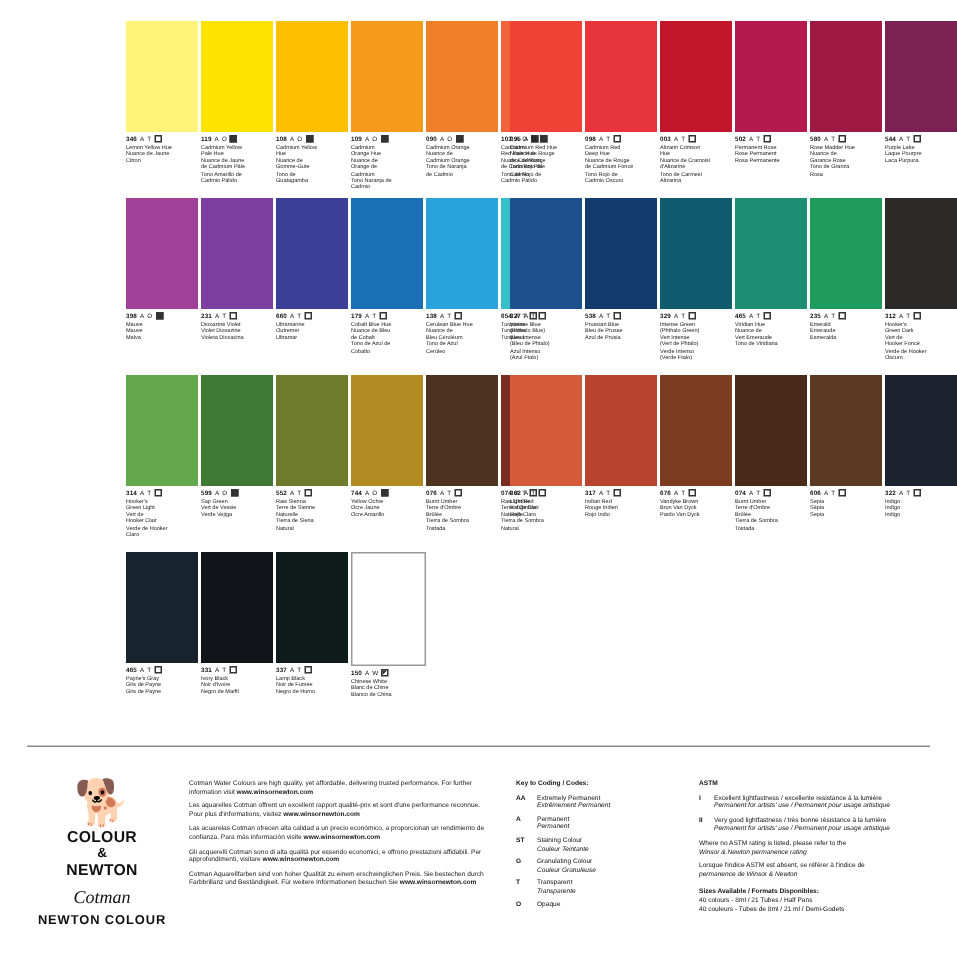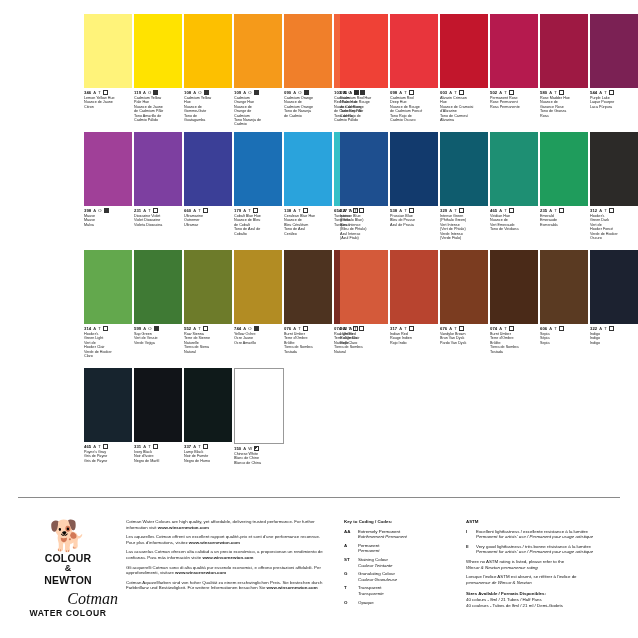--- a/index.html
+++ b/index.html
@@ -21,21 +21,21 @@
 
   
   .rule{position:absolute;left:18px;right:18px;height:1px;background:#8a8a8a;}
 
   
   .bottom{position:absolute;left:0;top:505px;width:638px;height:133px;}
   .logo{position:absolute;left:18px;top:16px;width:100px;text-align:center;}
   .logo .lion{font-size:30px;line-height:30px;color:#111;}
   .logo .wn{font-size:10.5px;font-weight:bold;letter-spacing:0.2px;line-height:11px;margin-top:2px;}
   .logo .amp{font-size:9px;font-weight:bold;line-height:9px;}
-  .logo .cot{font-family:"Liberation Serif",serif;font-style:italic;font-size:16px;line-height:17px;margin-top:4px;text-align:right;}
+  .logo .cot{font-family:"Liberation Serif",serif;font-style:italic;font-size:12px;line-height:17px;margin-top:4px;}
   .logo .wc{font-size:8.6px;font-weight:bold;letter-spacing:0.6px;margin-top:1px;}
 
   .col-txt{position:absolute;font-size:4.4px;line-height:5.6px;color:#1a1a1a;}
   .col-txt p{margin:0 0 4px 0;}
   .col-txt b{font-weight:bold;}
 
   .keycol{position:absolute;left:344px;top:14px;width:110px;font-size:4.4px;line-height:5.6px;}
   .keycol .kt{font-weight:bold;margin-bottom:4px;}
   .krow{display:flex;margin-bottom:3px;}
   .krow .k{width:14px;font-weight:bold;}
@@ -754,21 +754,21 @@
   <div class="rule" style="top:497px"></div>
 
   <div class="bottom">
 
     <div class="logo">
       <div class="lion">🐕</div>
       <div class="wn">COLOUR</div>
       <div class="amp">&amp;</div>
       <div class="wn">NEWTON</div>
       <div class="cot">Cotman</div>
-      <div class="wc">WATER COLOUR</div>
+      <div class="wc">NEWTON COLOUR</div>
     </div>
 
     <div class="col-txt" style="left:126px;top:14px;width:200px;" id="desc-col">
         <p><span>Cotman Water Colours are high quality, yet affordable, delivering trusted performance. For further information visit </span><b>www.winsornewton.com</b></p>
         <p><span>Les aquarelles Cotman offrent un excellent rapport qualité-prix et sont d'une performance reconnue. Pour plus d'informations, visitez </span><b>www.winsornewton.com</b></p>
         <p><span>Las acuarelas Cotman ofrecen alta calidad a un precio económico, a proporcionan un rendimiento de confianza. Para más información visite </span><b>www.winsornewton.com</b></p>
         <p><span>Gli acquerelli Cotman sono di alta qualità pur essendo economici, e offrono prestazioni affidabili. Per approfondimenti, visitare </span><b>www.winsornewton.com</b></p>
         <p><span>Cotman Aquarellfarben sind von hoher Qualität zu einem erschwinglichen Preis. Sie bestechen durch Farbbrillanz und Beständigkeit. Für weitere Informationen besuchen Sie </span><b>www.winsornewton.com</b></p>
       </div>
 

